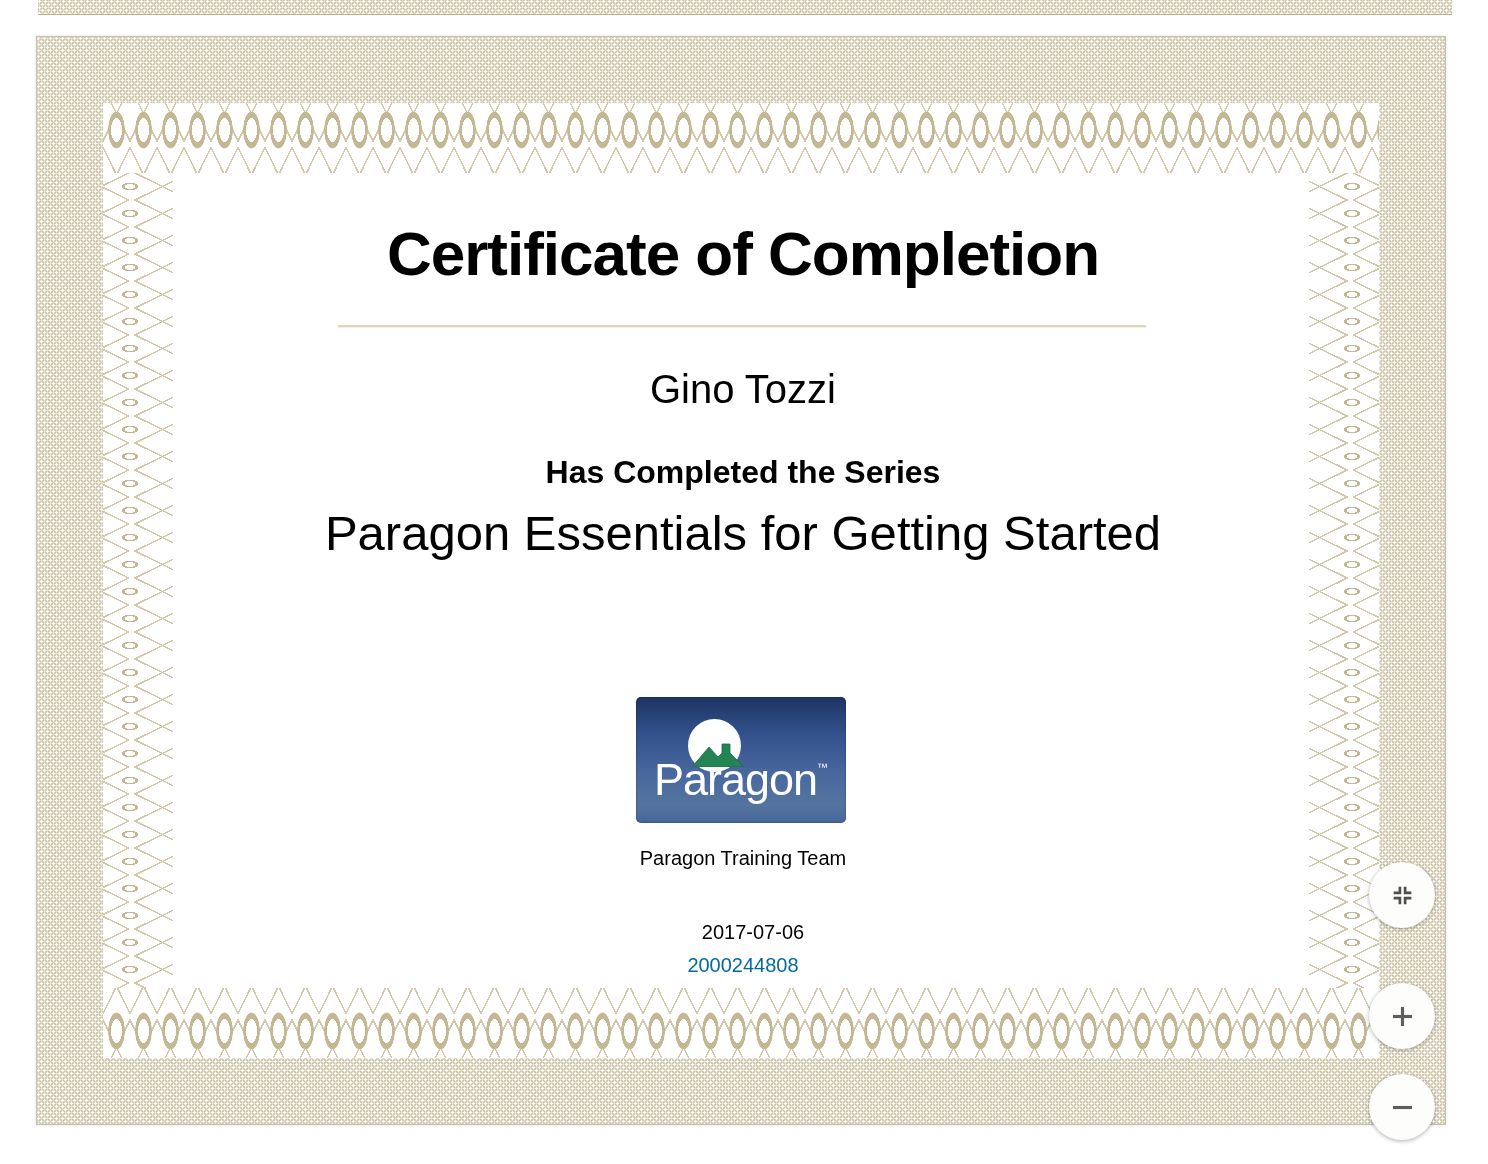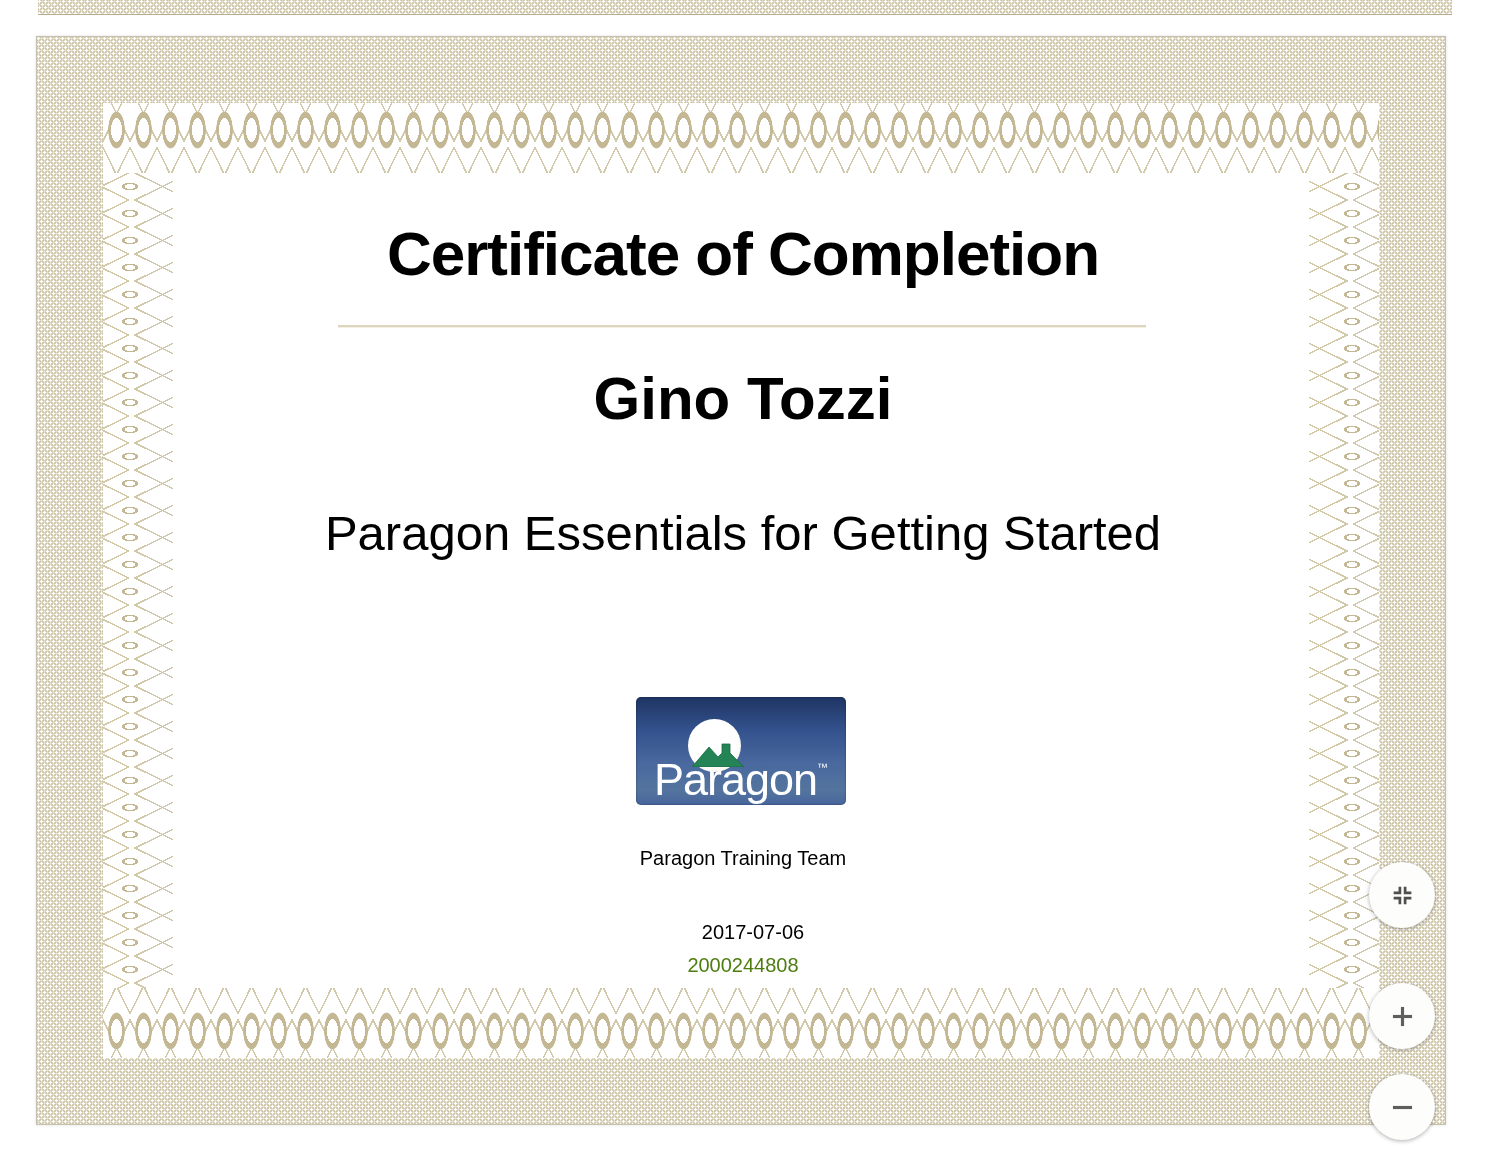--- a/index.html
+++ b/index.html
@@ -62,27 +62,27 @@
 
   
   .content{position:absolute;inset:0;}
   .cline{position:absolute;left:4px;right:0;text-align:center;line-height:1;}
 
   .title{top:186px;font-size:62px;font-weight:bold;letter-spacing:-1px;}
   .divider{
     position:absolute;top:288px;left:301px;width:808px;height:2px;
     background:#ddd5bf;border-bottom:1px solid #f3efe2;
   }
-  .recipient{top:332px;font-size:60px;font-weight:bold;}
+  .recipient{top:332px;font-size:40px;font-weight:normal;}
   .completion{top:419px;font-size:32px;font-weight:bold;}
   .series{top:472px;font-size:49px;font-weight:normal;}
 
   
   .logo{
-    position:absolute;top:660px;left:50%;margin-left:-105px;width:210px;height:108px;
+    position:absolute;top:660px;left:50%;margin-left:-105px;width:210px;height:126px;
     border-radius:5px;
     background:linear-gradient(180deg,#1e3563 0%,#33518c 30%,#49699f 62%,#54749e 86%,#47659c 100%);
     box-shadow:inset 0 0 2px rgba(0,0,0,.45);
     overflow:hidden;
   }
   .logo-circle{
     position:absolute;left:52px;top:22px;width:53px;height:53px;border-radius:50%;
     background:radial-gradient(circle at 45% 40%, #ffffff 55%, #eceade 100%);
   }
   .logo-roof{position:absolute;left:56px;top:46px;width:52px;height:24px;}
@@ -90,21 +90,21 @@
     position:absolute;left:0;right:0;top:60px;text-align:center;
     color:#fff;font-size:45px;line-height:1;letter-spacing:-1px;font-weight:normal;
   }
   .logo-tm{font-size:11px;vertical-align:24px;letter-spacing:0;}
 
   
   .footer-line{font-size:20px;}
   .f1{top:811px;}
   .f2{top:848px;}
   .f3{top:885px;margin-left:20px;}
-  .f4{top:918px;color:#4d7c0f;}
+  .f4{top:918px;color:#0369a1;}
 
   
   .fab{
     position:absolute;left:1369px;width:66px;height:66px;border-radius:50%;
     background:#fdfdfc;border:none;padding:0;margin:0;cursor:pointer;
     box-shadow:0 1px 4px rgba(0,0,0,.32);
     display:flex;align-items:center;justify-content:center;
   }
   .fab-fit{top:862px;}
   .fab-plus{top:983px;}
@@ -126,20 +126,21 @@
     <div class="loops-v loops-left"></div>
     <div class="loops-v loops-right"></div>
 
     <div class="content">
       <div class="cline title">Certificate of Completion</div>
 
       <div class="divider"></div>
 
       <div class="cline recipient">Gino Tozzi</div>
 
+      <div class="cline completion">Has Completed the Series</div>
 
       <div class="cline series">Paragon Essentials for Getting Started</div>
 
       <div class="logo">
         <div class="logo-circle"></div>
         <svg class="logo-roof" viewBox="0 0 52 24" width="52" height="24">
           <polygon points="0,24 17,4 26,14 30,10 30,1 38,1 38,10 52,24" fill="#258455" stroke="#1a6b43" stroke-width="0.8"></polygon>
         </svg>
         <div class="logo-text"><span>Paragon</span><span class="logo-tm">™</span></div>
       </div>

